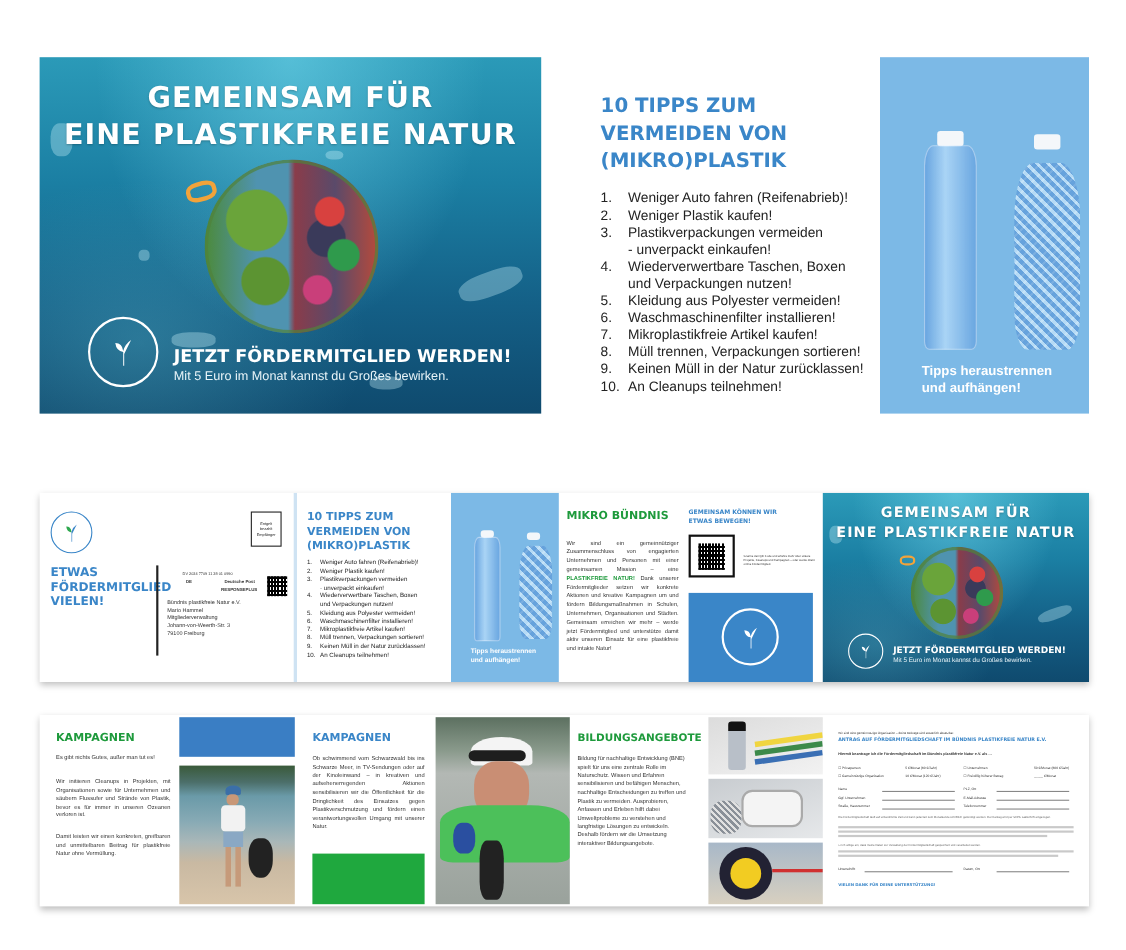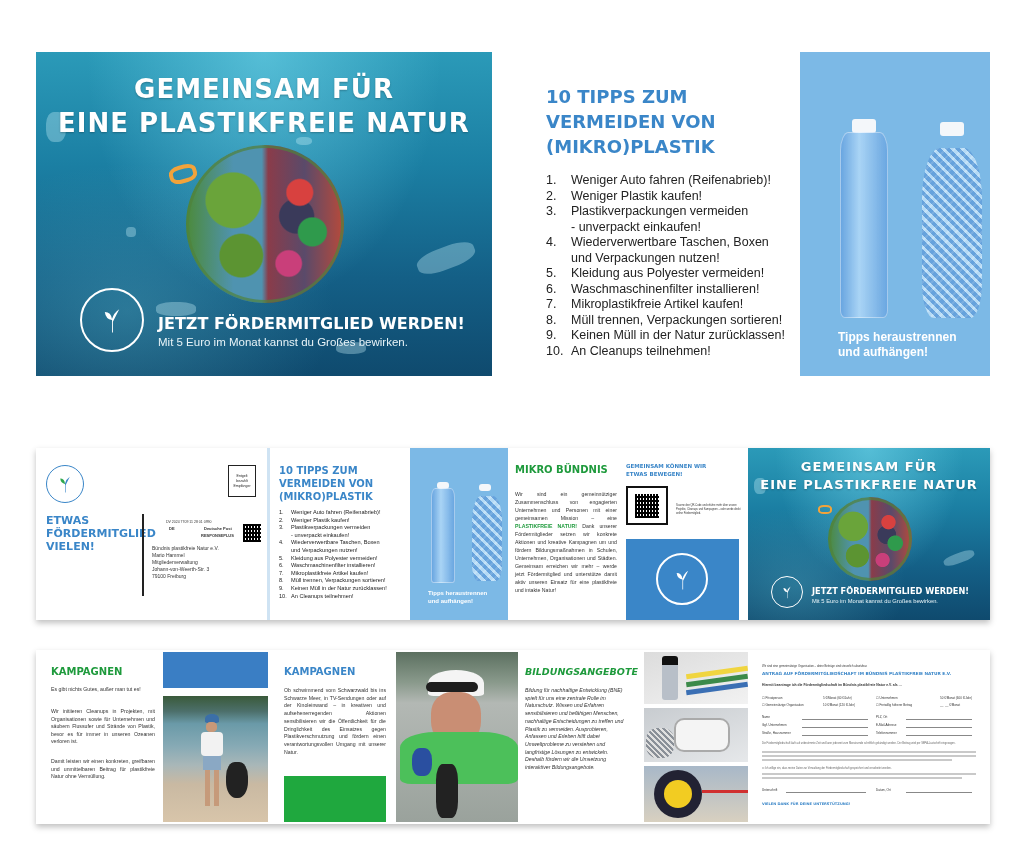--- a/index.html
+++ b/index.html
@@ -287,21 +287,21 @@
   </div>
   <div class="photo" style="left:360px;top:2px;width:122px;height:170px;background:linear-gradient(180deg,#5c7060 0%,#8a9a8c 18%,#b3b8b4 30%,#9aa29c 100%);">
     <div class="abs" style="left:32px;top:18px;width:56px;height:26px;background:#f4f4f4;border-radius:50% 50% 10% 10%;"></div>
     <div class="abs" style="left:30px;top:30px;width:52px;height:10px;background:#1e1e1e;border-radius:6px;"></div>
     <div class="abs" style="left:35px;top:40px;width:50px;height:54px;background:#c98e74;border-radius:40% 40% 45% 45%;"></div>
     <div class="abs" style="left:4px;top:80px;width:118px;height:52px;background:#4cc05a;border-radius:30% 30% 10% 10%;"></div>
     <div class="abs" style="left:16px;top:96px;width:20px;height:28px;background:#2a4fa0;border-radius:40%;"></div>
     <div class="abs" style="left:40px;top:112px;width:22px;height:54px;background:#222;border-radius:30%;"></div>
   </div>
 
-  <div class="panel" style="left:482px;width:124px;font-style:italic;">
+  <div class="panel" style="left:482px;width:124px;">
     <div class="green-h abs" style="left:7px;top:16px;font-size:9.5px;">BILDUNGSANGEBOTE</div>
     <div class="abs small-text" style="left:7px;top:37px;width:100px;font-size:5.2px;line-height:7.7px;">Bildung für nachhaltige Entwicklung (BNE) spielt für uns eine zentrale Rolle im Naturschutz. Wissen und Erfahren sensibilisieren und befähigen Menschen, nachhaltige Entscheidungen zu treffen und Plastik zu vermeiden. Ausprobieren, Anfassen und Erleben hilft dabei Umweltprobleme zu verstehen und langfristige Lösungen zu entwickeln. Deshalb fördern wir die Umsetzung interaktiver Bildungsangebote.</div>
   </div>
   <div class="photo" style="left:608px;top:2px;width:104px;height:52px;background:linear-gradient(160deg,#dcdcdc,#f2f2f2);">
     <div class="abs" style="left:18px;top:4px;width:16px;height:44px;background:linear-gradient(180deg,#111 0 20%,#b8bfc8 20%);border-radius:3px;"></div>
     <div class="abs" style="left:42px;top:18px;width:62px;height:5px;background:#f0d540;transform:rotate(-8deg);"></div>
     <div class="abs" style="left:42px;top:26px;width:62px;height:5px;background:#3c8a4a;transform:rotate(-8deg);"></div>
     <div class="abs" style="left:42px;top:34px;width:62px;height:5px;background:#3a6fb4;transform:rotate(-8deg);"></div>
   </div>
   <div class="photo" style="left:608px;top:58px;width:104px;height:54px;background:linear-gradient(160deg,#c8ccd0,#e6e8ea);">

